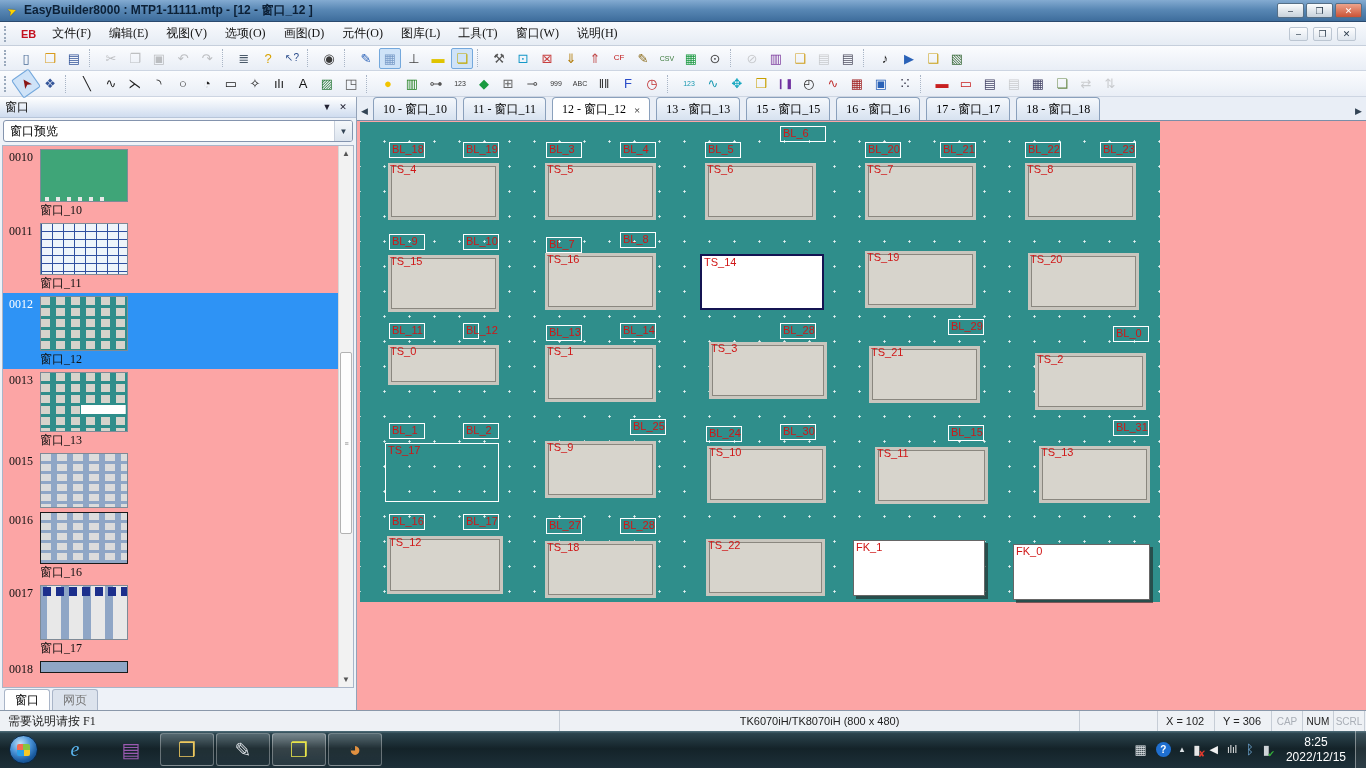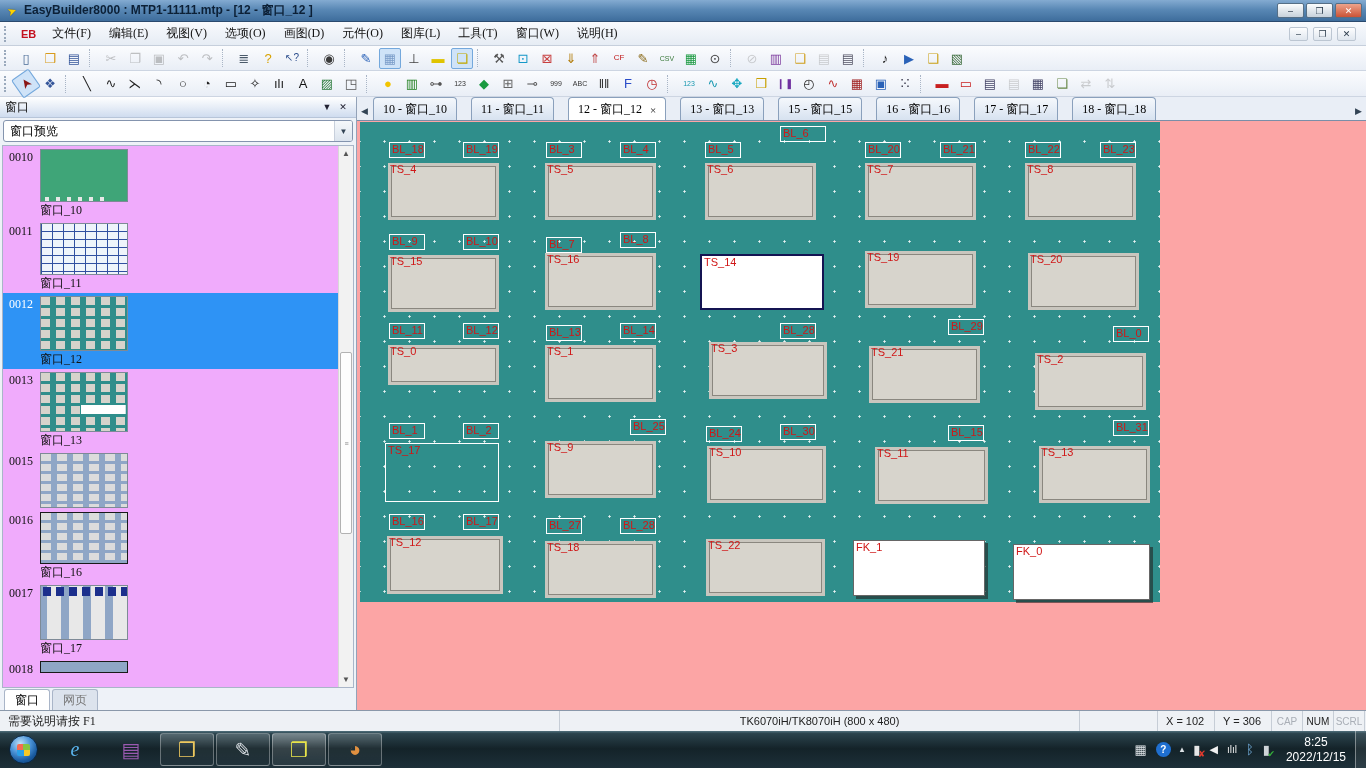--- a/index.html
+++ b/index.html
@@ -34,21 +34,21 @@
 
 .main{display:flex;height:613px}
 .sidebar{width:357px;background:#eef2f8;border-right:1px solid #93a2b8;display:flex;flex-direction:column}
 .sb-header{height:21px;display:flex;align-items:center;background:linear-gradient(#ffffff,#cfdcef);border-bottom:1px solid #b7c5d9;padding:0 5px}
 .sb-title{flex:1;font-size:12px;color:#111;font-family:"Liberation Serif","DejaVu Serif",serif}
 .sb-hbtn{width:16px;height:15px;display:flex;align-items:center;justify-content:center;font-size:9px;color:#223}
 .combo-row{padding:2px 3px}
 .combo{height:22px;border:1px solid #8494ae;border-radius:3px;background:#fff;display:flex;align-items:center;overflow:hidden}
 .combo-value{flex:1;font-size:12px;padding-left:6px;font-family:"Liberation Serif","DejaVu Serif",serif}
 .combo-arrow{width:18px;height:100%;display:flex;align-items:center;justify-content:center;font-size:8px;color:#345;border-left:1px solid #c8d0dc;background:linear-gradient(#f5f8fb,#dce4ee)}
-.sb-list{flex:1;position:relative;background:#f0abfc;border:1px solid #a9b5c8;margin:1px 2px 0 2px;overflow:hidden}
+.sb-list{flex:1;position:relative;background:#fca5a5;border:1px solid #a9b5c8;margin:1px 2px 0 2px;overflow:hidden}
 .wrow{position:relative;padding:3px 0 1px 0}
 .wid{position:absolute;left:6px;top:4px;font-size:12px;color:#111;font-family:"Liberation Serif","DejaVu Serif",serif}
 .thumb{margin-left:37px;width:88px;border:1px solid #7e8a96}
 .wlabel{margin-left:37px;font-size:12px;color:#111;font-family:"Liberation Serif","DejaVu Serif",serif;min-height:15px}
 .wrow.sel{background:#2e93f5}
 .wrow.sel .wid{color:#fff}
 .th-green{background:#3fa578;background-image:repeating-linear-gradient(90deg,#e8e8e8 0 4px,rgba(0,0,0,0) 4px 11px);background-size:72% 4px;background-repeat:no-repeat;background-position:4px 100%}
 .th-11{background-color:#eef4fa;background-image:linear-gradient(0deg,#3050a0 0 1px,rgba(0,0,0,0) 1px),linear-gradient(90deg,#3050a0 0 1px,rgba(0,0,0,0) 1px);background-size:100% 8px,11px 100%}
 .th-12{background-color:#2f8e8b;background-image:linear-gradient(0deg,#2f8e8b 0 3px,rgba(0,0,0,0) 3px),linear-gradient(90deg,#d6d3cb 0 9px,rgba(0,0,0,0) 9px);background-size:100% 11px,15px 11px}
 .th-13{background-color:#2f8e8b;background-image:linear-gradient(#fff,#fff),linear-gradient(0deg,#2f8e8b 0 3px,rgba(0,0,0,0) 3px),linear-gradient(90deg,#d6d3cb 0 9px,rgba(0,0,0,0) 9px);background-size:52% 9px,100% 11px,15px 11px;background-repeat:no-repeat,repeat,repeat;background-position:40px 32px,0 0,0 0}
@@ -311,21 +311,21 @@
       </div>
       <div class="sb-tabs">
         <span class="sbtab active">窗口</span>
         <span class="sbtab">网页</span>
       </div>
     </div>
 
     <div class="docarea">
       <div class="tabbar">
         <span class="tab-arrow">◀</span>
-        <span style="display:flex;align-items:center;gap:14px">
+        <span style="display:flex;align-items:center;gap:6px">
             <span class="tab">
               <span>10 - 窗口_10</span>
             </span>
             <span class="tab">
               <span>11 - 窗口_11</span>
             </span>
             <span class="tab active">
               <span>12 - 窗口_12</span>
               <span class="tab-close">×</span>
             </span>
@@ -427,21 +427,21 @@
               <div class="in"></div>
               <span class="obj-label">TS_19</span>
             </div>
             <div class="ts" style="left: 668px; top: 131px; width: 111px; height: 57px;">
               <div class="in"></div>
               <span class="obj-label">TS_20</span>
             </div>
             <div class="bl" style="left: 29px; top: 201px; width: 36px; height: 16px;">
               <span class="obj-label">BL_11</span>
             </div>
-            <div class="bl" style="left: 103px; top: 201px; width: 36px; height: 16px;">
+            <div class="bl" style="left: 103px; top: 201px; width: 16px; height: 16px;">
               <span class="obj-label">BL_12</span>
             </div>
             <div class="bl" style="left: 186px; top: 203px; width: 36px; height: 16px;">
               <span class="obj-label">BL_13</span>
             </div>
             <div class="bl" style="left: 260px; top: 201px; width: 36px; height: 16px;">
               <span class="obj-label">BL_14</span>
             </div>
             <div class="bl" style="left: 420px; top: 201px; width: 36px; height: 16px;">
               <span class="obj-label">BL_28</span>

